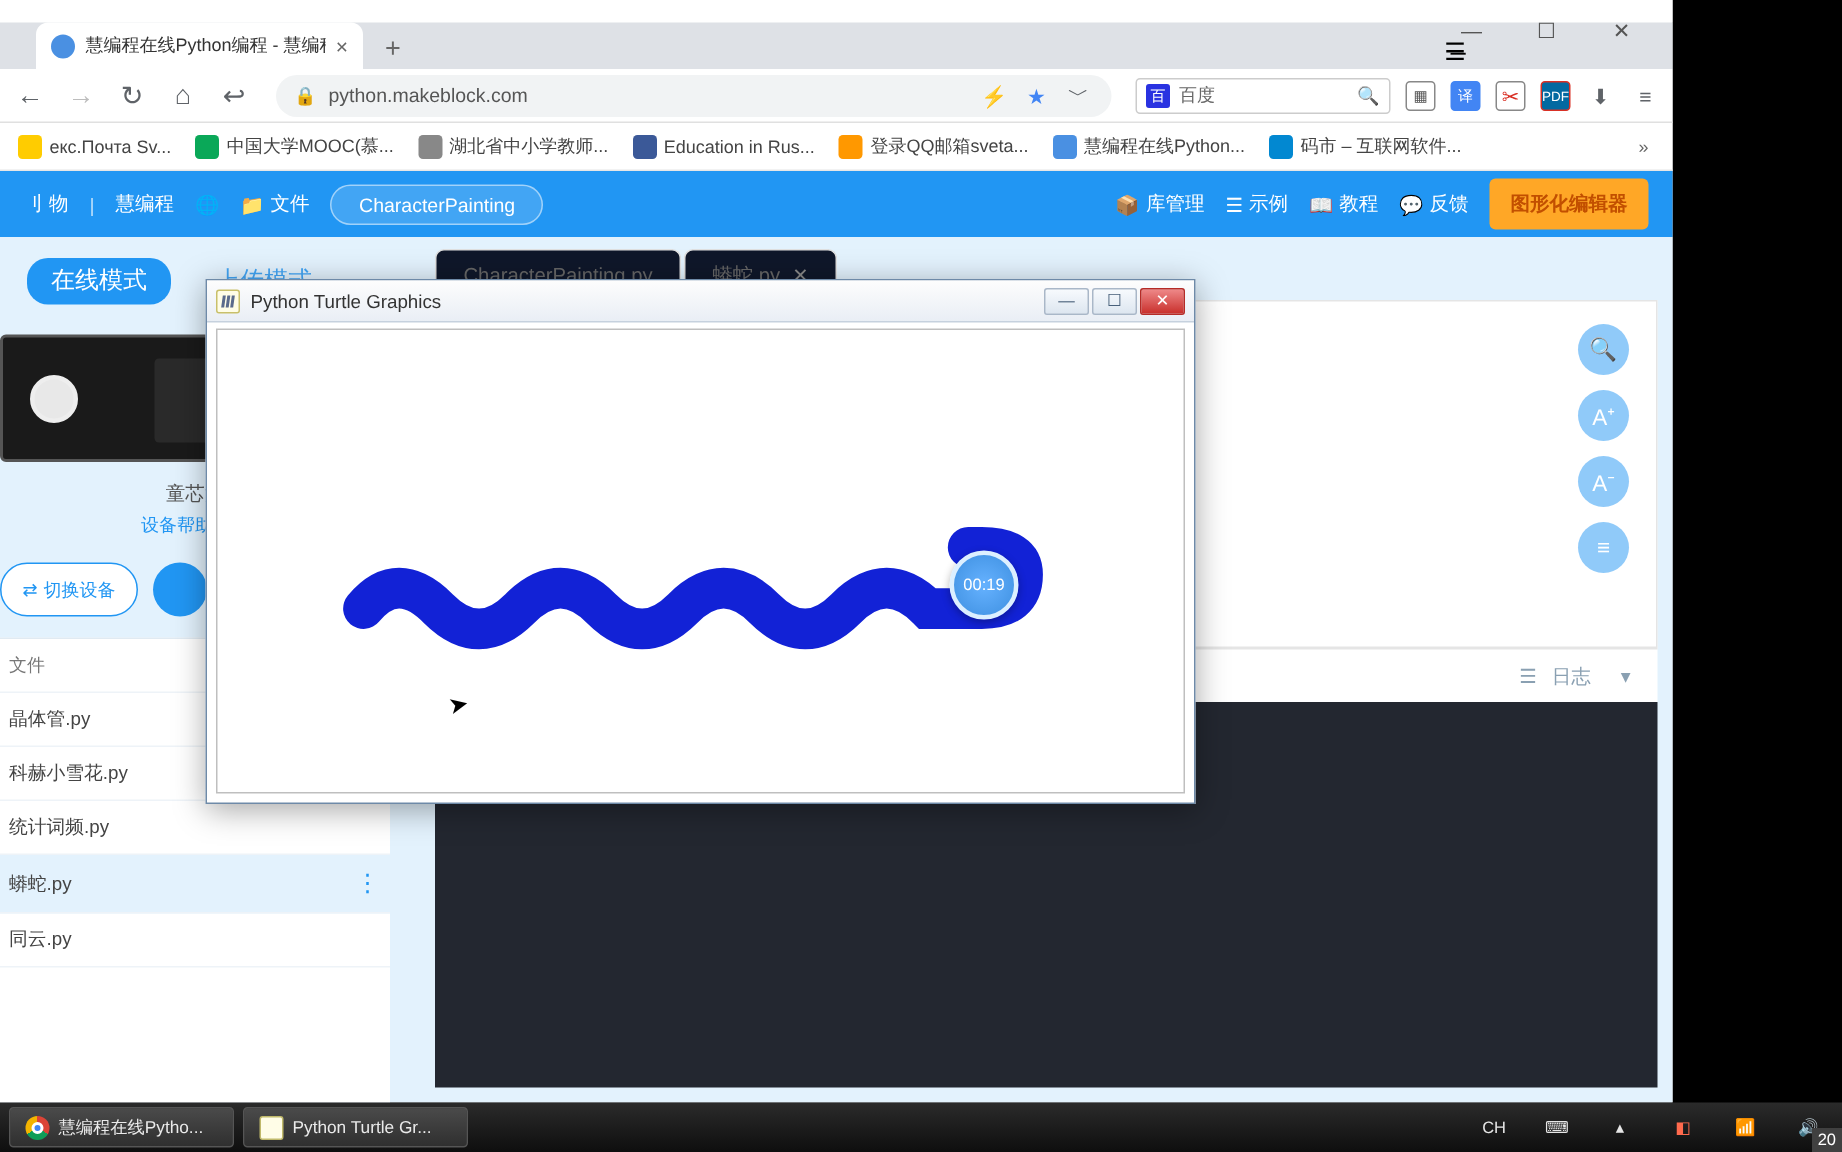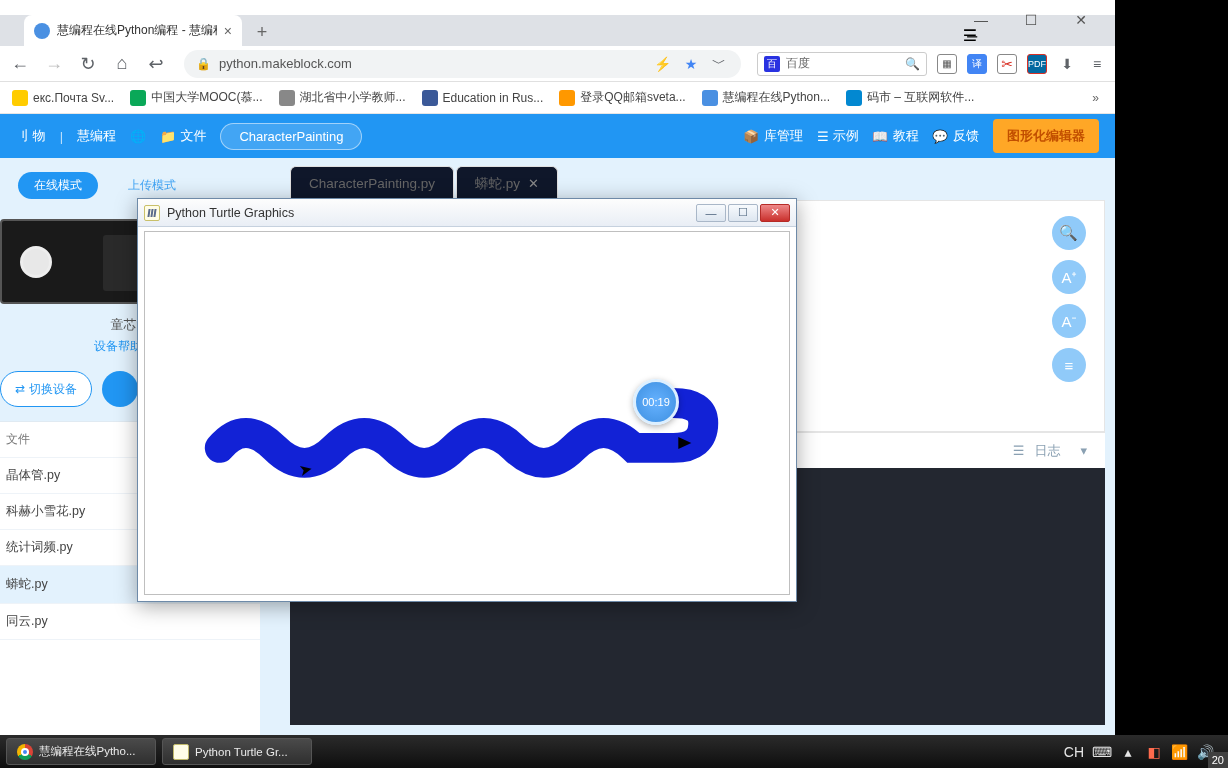--- a/index.html
+++ b/index.html
@@ -45,21 +45,21 @@
 .app-header .hbtn { display:flex; align-items:center; gap:4px; cursor:pointer; }
 .app-header .proj-name { background: rgba(255,255,255,.15); border:1px solid rgba(255,255,255,.5); border-radius: 16px; padding: 5px 18px; }
 .app-header .spacer { flex:1; }
 .orange-btn { background:#ffa726; color:#c24f00; font-weight:bold; border-radius:4px; padding:8px 14px; cursor:pointer; }
 
 .app-body { position:absolute; left:0; top:158px; right:0; bottom:0; background:#e3f2fd; display:flex; }
 
 
 .sidebar { width: 260px; background:#e3f2fd; padding:10px 0 0 0; display:flex; flex-direction:column; }
 .mode-pills { display:flex; gap:14px; padding:4px 18px 10px; align-items:center; }
-.pill { padding:5px 16px; border-radius:14px; font-size:12px; cursor:pointer; }
+.pill { padding:5px 16px; border-radius:14px; font-size:16px; cursor:pointer; }
 .pill.active { background:#2196f3; color:#fff; }
 .pill.inactive { color:#42a5f5; }
 .device-box { margin:10px 10px 12px 0; width:175px; height:85px; background:#1a1a1a; border:2px solid #555; border-radius:4px; position:relative; }
 .device-box::before { content:""; position:absolute; left:18px; top:50%; transform:translateY(-50%); width:26px; height:26px; border:3px solid #eee; border-radius:50%; background:#e8e8e8; }
 .device-box::after { content:""; position:absolute; right:10px; top:14px; width:60px; height:56px; background:#2a2a2a; border-radius:3px; }
 .device-label { text-align:center; font-size:13px; color:#555; }
 .device-help { text-align:center; font-size:12px; color:#2196f3; margin-top:4px; }
 .switch-row { display:flex; gap:10px; padding:16px 0 14px 0; }
 .switch-btn { border:1.5px solid #2196f3; color:#2196f3; background:#fff; border-radius:18px; padding:6px 14px; font-size:12px; display:flex; align-items:center; gap:4px; cursor:pointer; }
 .round-btn { width:36px; height:36px; border-radius:50%; background:#2196f3; }
@@ -75,40 +75,40 @@
 .edtabs { display:flex; gap:2px; height:34px; }
 .edtab { background:#0f172a; border:1px solid #e0e0e0; border-bottom:none; border-radius:6px 6px 0 0; padding:7px 18px; font-size:13.5px; color:#666; display:flex; align-items:center; gap:8px; cursor:pointer; }
 .edtab .close { font-size:13px; color:#888; }
 .editor-surface { flex:0 0 232px; background:#fff; border:1px solid #e5e5e5; position:relative; }
 .side-tools { position:absolute; right:18px; top:15px; display:flex; flex-direction:column; gap:10px; }
 .tool-bub { width:34px; height:34px; border-radius:50%; background:#90caf9; color:#fff; display:flex; align-items:center; justify-content:center; font-size:15px; cursor:pointer; }
 .console-hdr { height:36px; background:#fff; border-top:1px solid #e5e5e5; display:flex; align-items:center; justify-content:flex-end; padding:0 18px; gap:10px; color:#8aa0b2; font-size:13px; }
 .console-body { flex:1; background:#232730; }
 
 
-.turtle-win { position:absolute; left:137px; top:198px; width:660px; height:404px; background:#fff; border:1px solid #6e8aa8; box-shadow:0 4px 20px rgba(0,0,0,.35); }
+.turtle-win { position:absolute; left:137px; top:186px; width:660px; height:350px; background:#fff; border:1px solid #6e8aa8; box-shadow:0 4px 20px rgba(0,0,0,.35); }
 .tw-bar { height:28px; background:linear-gradient(#fdfdfd,#e9eef5); border-bottom:1px solid #c6d1de; display:flex; align-items:center; padding:0 6px; gap:7px; font-size:12.5px; color:#333; }
 .tw-bar .tw-ico { width:16px; height:16px; background:#fffde7; border:1px solid #c9c06a; border-radius:2px; position:relative; }
 .tw-bar .tw-ico::after { content:""; position:absolute; left:3px; top:3px; width:2px; height:8px; background:#5b6b8c; box-shadow:3px 0 #5b6b8c, 6px 0 #5b6b8c; transform:skewX(-8deg); }
 .tw-title { flex:1; }
 .tw-ctrls { display:flex; gap:2px; }
 .tw-btn { width:30px; height:18px; border:1px solid #a9b7c8; background:linear-gradient(#f7fafd,#dde6f0); border-radius:2px; display:flex; align-items:center; justify-content:center; font-size:11px; color:#48607a; cursor:pointer; }
 .tw-btn.close { background:linear-gradient(#e88,#c9302c); border-color:#b52b27; color:#fff; }
 .tw-canvas { position:absolute; left:6px; top:32px; right:6px; bottom:6px; background:#fff; border:1px solid #bfbfbf; }
 .tw-canvas svg { width:100%; height:100%; }
 .timer-bubble { position:absolute; left:495px; top:180px; width:46px; height:46px; border-radius:50%; background:radial-gradient(#66b2ff,#3d8fe0); border:3px solid #dcefff; color:#fff; font-size:11px; display:flex; align-items:center; justify-content:center; box-shadow:0 2px 6px rgba(0,0,0,.3); }
 .cursor-ptr { position:absolute; left:299px; top:460px; font-size:16px; color:#000; transform:rotate(-12deg); }
 
 
 .taskbar { position:absolute; left:0; bottom:0; width:1228px; height:33px; background:linear-gradient(#2b2b2b,#0e0e0e); display:flex; align-items:center; padding:0 6px; gap:6px; }
 .tb-item { height:27px; background:linear-gradient(#4a4a4a,#2f2f2f); border:1px solid #555; border-radius:3px; display:flex; align-items:center; gap:6px; padding:0 10px; color:#eaeaea; font-size:11.5px; cursor:pointer; min-width:150px; }
 .tb-item.chrome .ico { width:16px; height:16px; border-radius:50%; background:conic-gradient(#db4437 0 120deg,#0f9d58 120deg 240deg,#f4b400 240deg 360deg); position:relative; }
 .tb-item.chrome .ico::after { content:""; position:absolute; inset:4px; background:#4285f4; border-radius:50%; border:2px solid #fff; }
 .tb-item.py .ico { width:16px; height:16px; background:#fffde7; border:1px solid #c0b96a; border-radius:2px; }
-.tb-right { margin-left:auto; display:flex; align-items:center; gap:10px; color:#e6e6e6; font-size:14px; padding-right:8px; }
+.tb-right { margin-left:auto; display:flex; align-items:center; gap:26px; color:#e6e6e6; font-size:11px; padding-right:8px; }
 .tray-ico { width:16px; height:16px; display:flex; align-items:center; justify-content:center; }
 .corner-num { position:absolute; right:0; bottom:0; background:#404040; color:#fff; font-size:11px; padding:2px 4px; }
 </style>
 </head>
 <body>
 
 <div class="browser-window">
 
   <div class="titlebar"></div>
 

